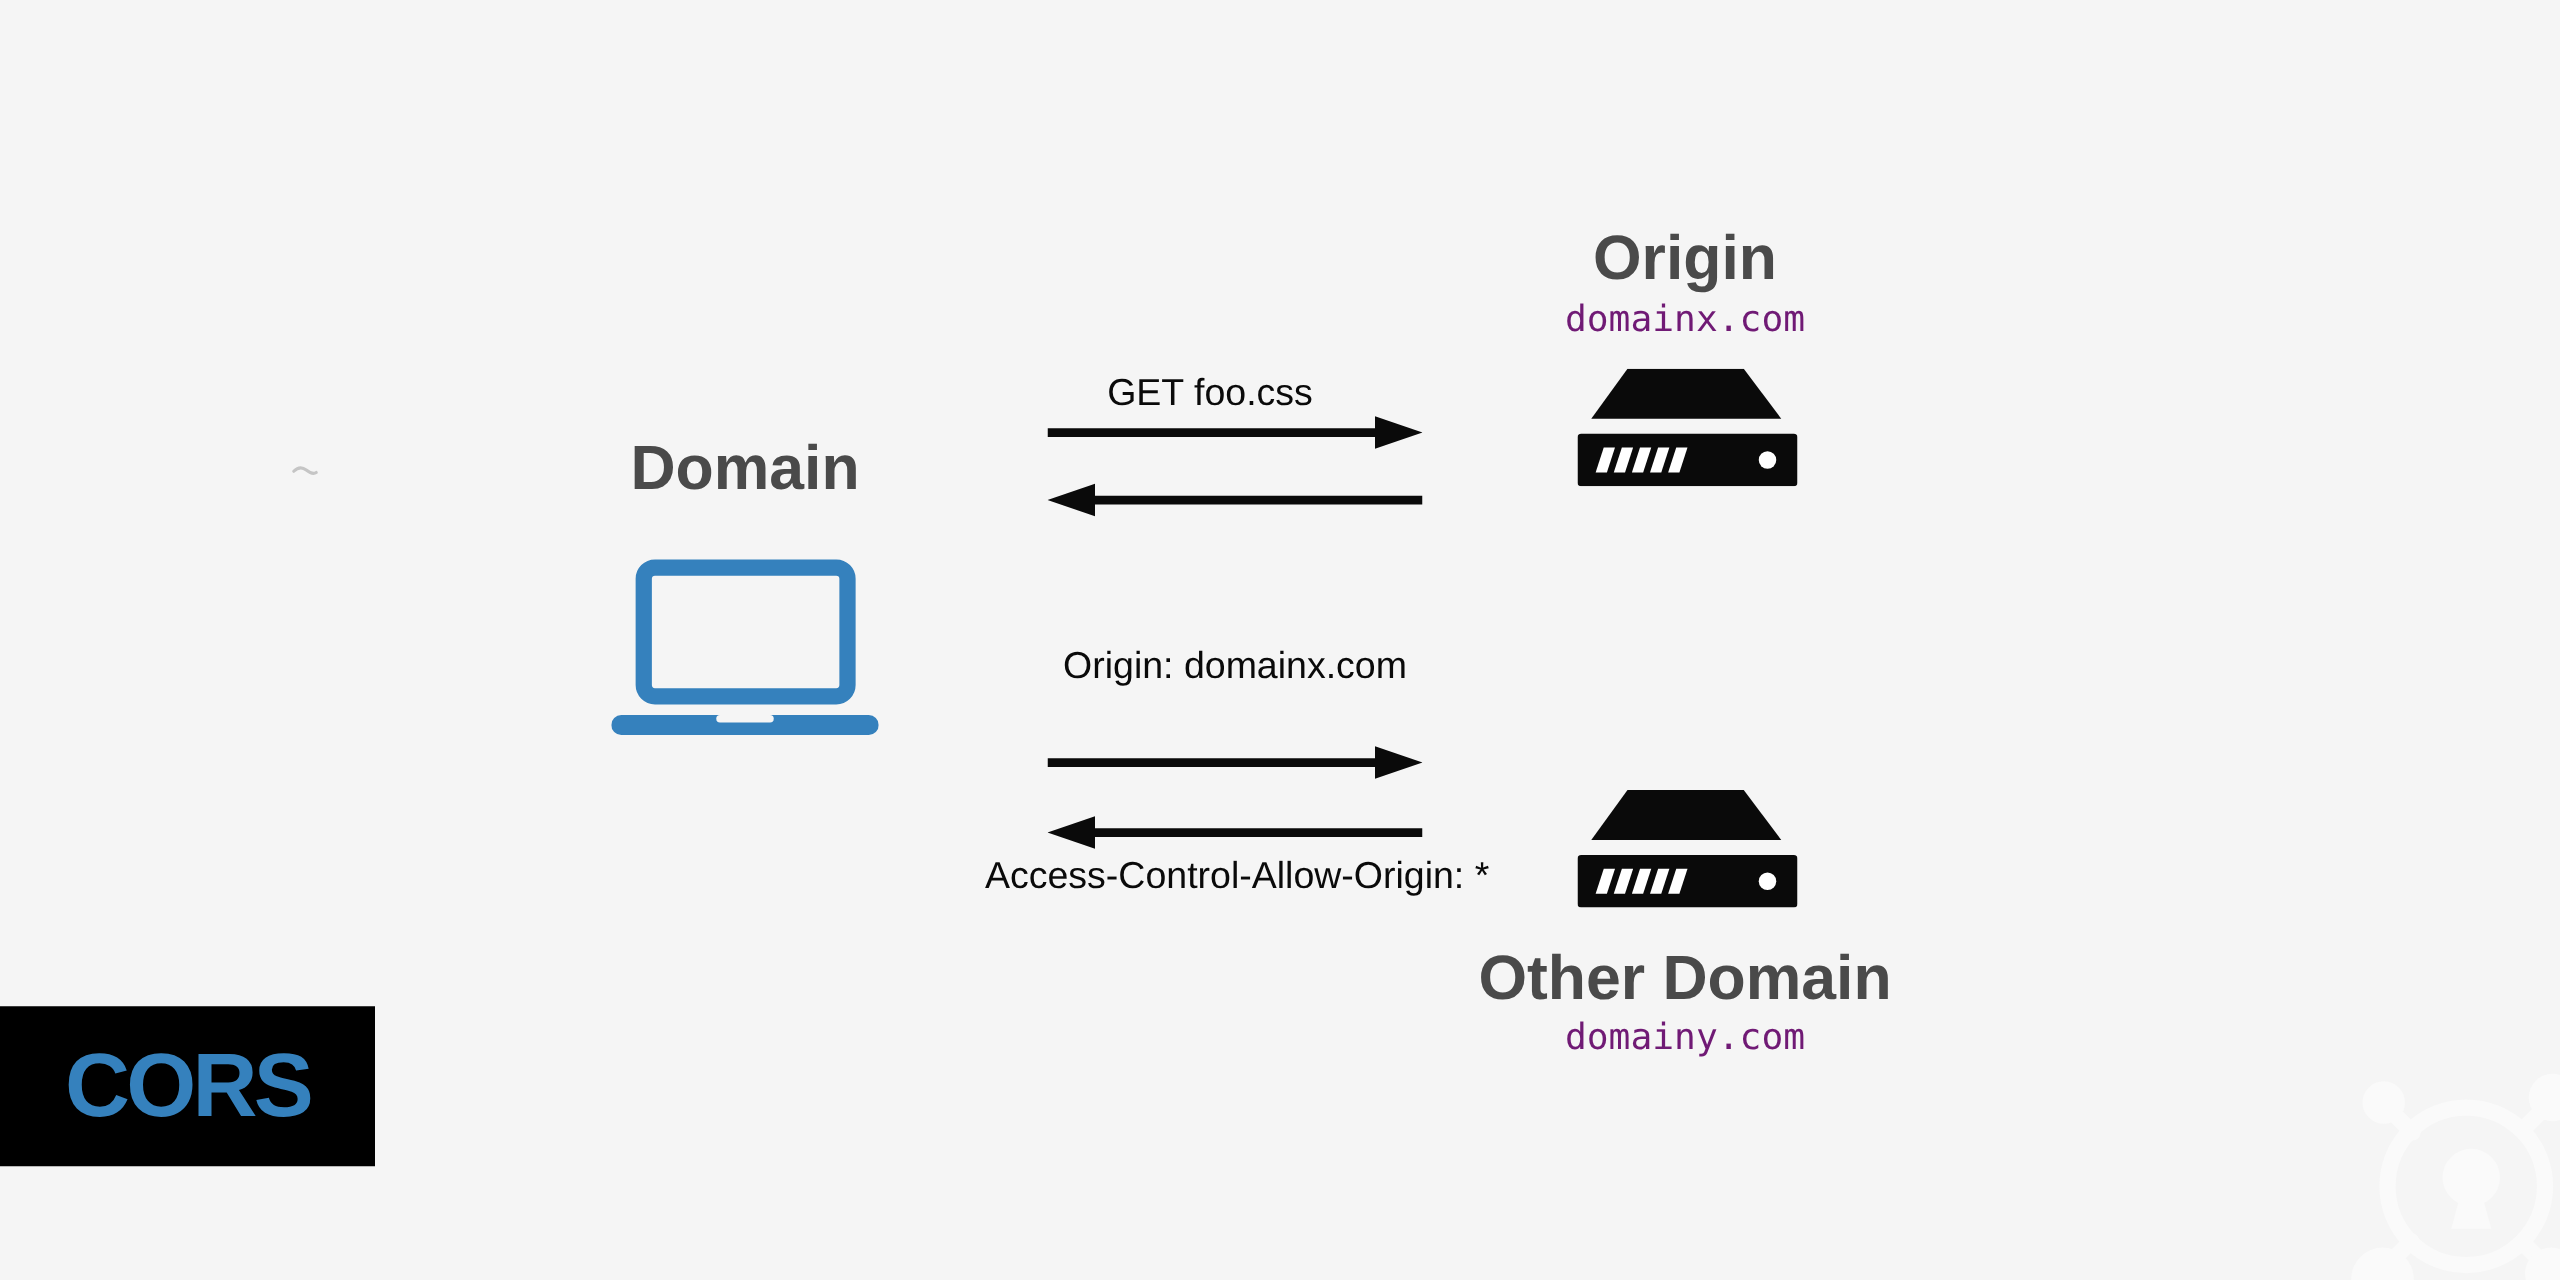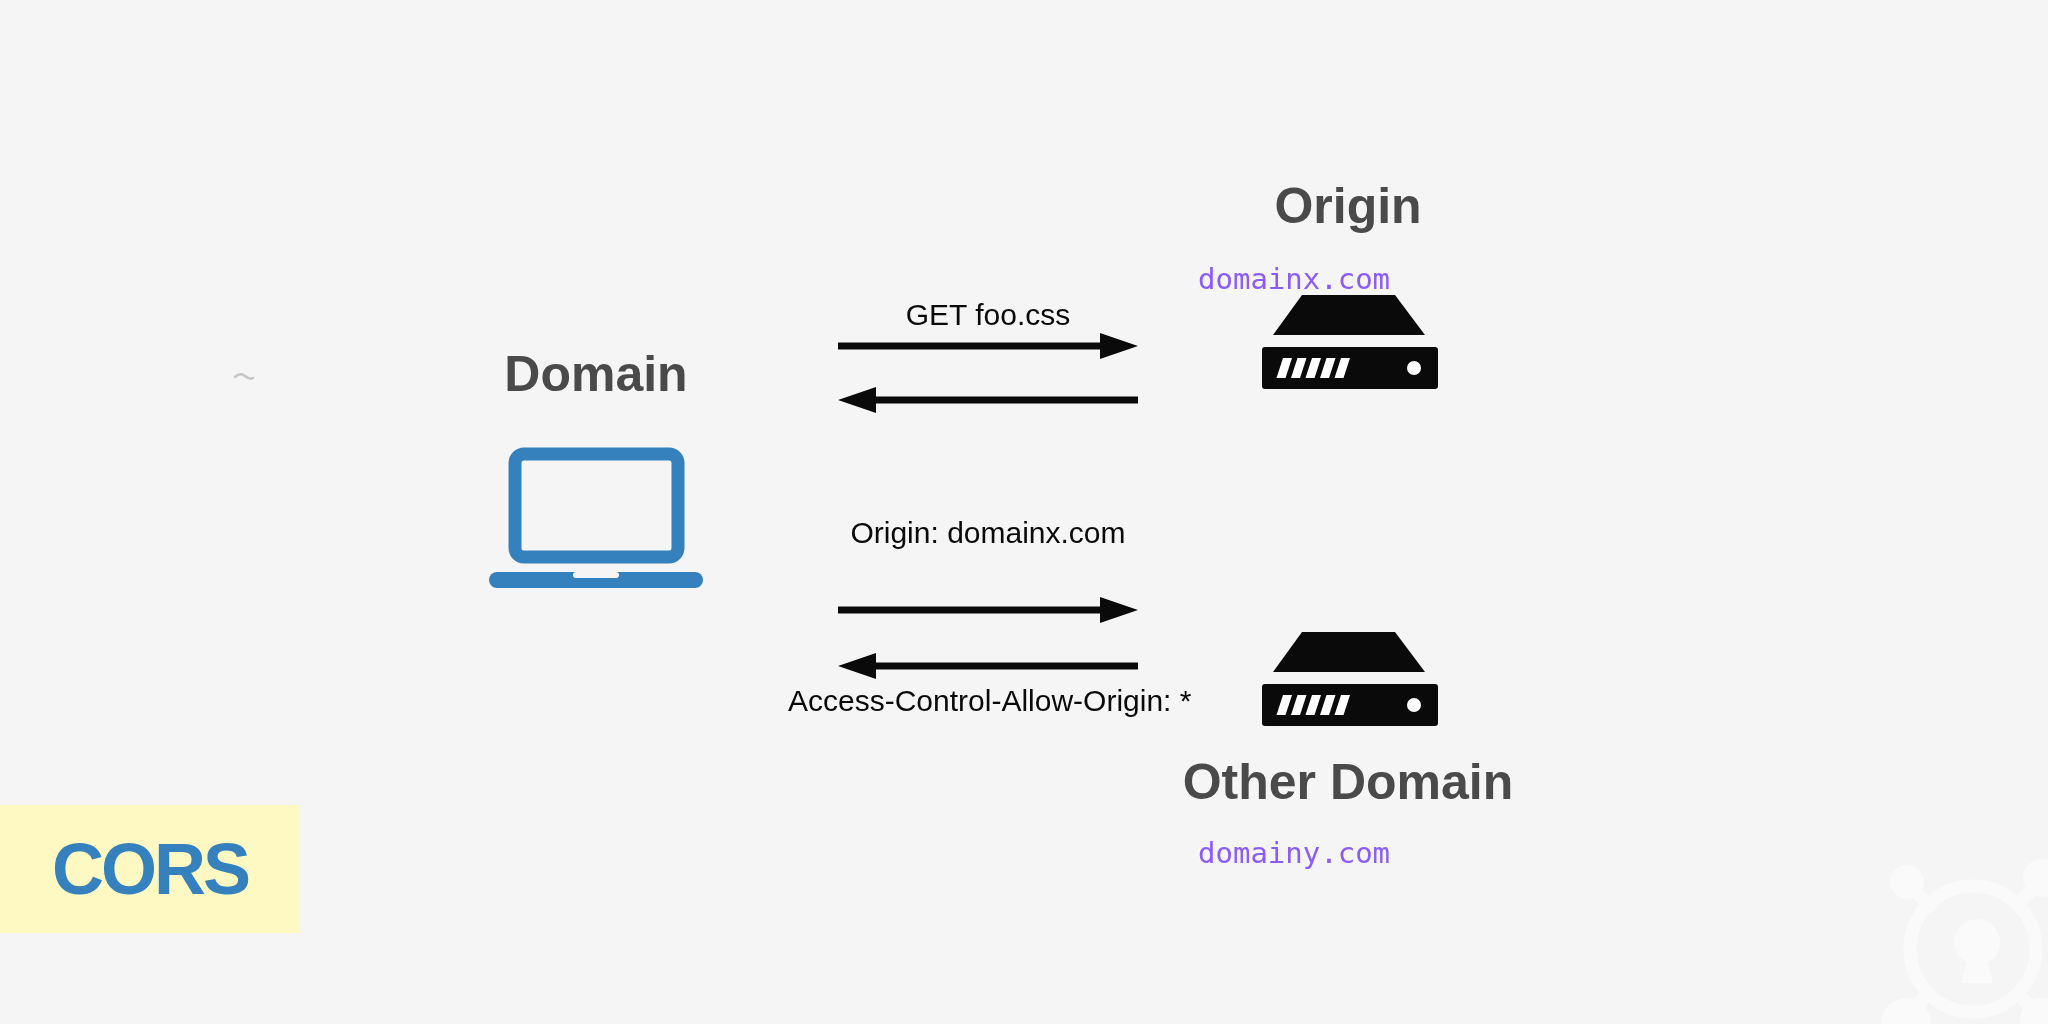--- a/index.html
+++ b/index.html
@@ -22,41 +22,40 @@
     line-height: 56px;
     color: #4a4a4a;
     text-align: center;
     white-space: nowrap;
   }
 
   .mono {
     font-family: "DejaVu Sans Mono", monospace;
     font-size: 29px;
     line-height: 34px;
-    color: #8b5cf6;
-    text-align: left;
+    color: #701a75;
+    text-align: center;
     white-space: nowrap;
-    margin-top: 24px;
   }
 
   .msg-label {
     font-family: "Liberation Sans", sans-serif;
     font-size: 30px;
     line-height: 38px;
     color: #0a0a0a;
     text-align: center;
     white-space: nowrap;
   }
 
   .badge {
     left: 0; top: 805;
     position: absolute;
     left: 0px; top: 805px;
     width: 300px; height: 128px;
-    background: #fef9c3;
+    background: #000000;
     display: flex;
     align-items: center;
     justify-content: center;
   }
   .badge-text {
     font-family: "Liberation Sans", sans-serif;
     font-weight: 700;
     font-size: 72px;
     letter-spacing: -3px;
     color: #3581bd;
@@ -110,21 +109,21 @@
     <g fill="#ffffff">
       <path d="M21 63 h9 l-6.5 20 h-9 Z"></path>
       <path d="M35.5 63 h9 l-6.5 20 h-9 Z"></path>
       <path d="M50 63 h9 l-6.5 20 h-9 Z"></path>
       <path d="M64.5 63 h9 l-6.5 20 h-9 Z"></path>
       <path d="M79 63 h9 l-6.5 20 h-9 Z"></path>
       <circle cx="152" cy="73" r="7"></circle>
     </g>
   </svg>
 
-  <div class="abs msg-label" style="left:838px; top:296px; width:300px;">GET foo.css</div>
+  <div class="abs msg-label" style="left:818px; top:296px; width:300px;">GET foo.css</div>
 
   <svg class="abs" style="left:838px; top:331px;" width="300" height="30" viewBox="0 0 300 30">
     <line x1="0" y1="15" x2="266" y2="15" stroke="#0a0a0a" stroke-width="7"></line>
     <polygon points="262,2 300,15 262,28" fill="#0a0a0a"></polygon>
   </svg>
 
   <svg class="abs" style="left:838px; top:385px;" width="300" height="30" viewBox="0 0 300 30">
     <line x1="34" y1="15" x2="300" y2="15" stroke="#0a0a0a" stroke-width="7"></line>
     <polygon points="38,2 0,15 38,28" fill="#0a0a0a"></polygon>
   </svg>

